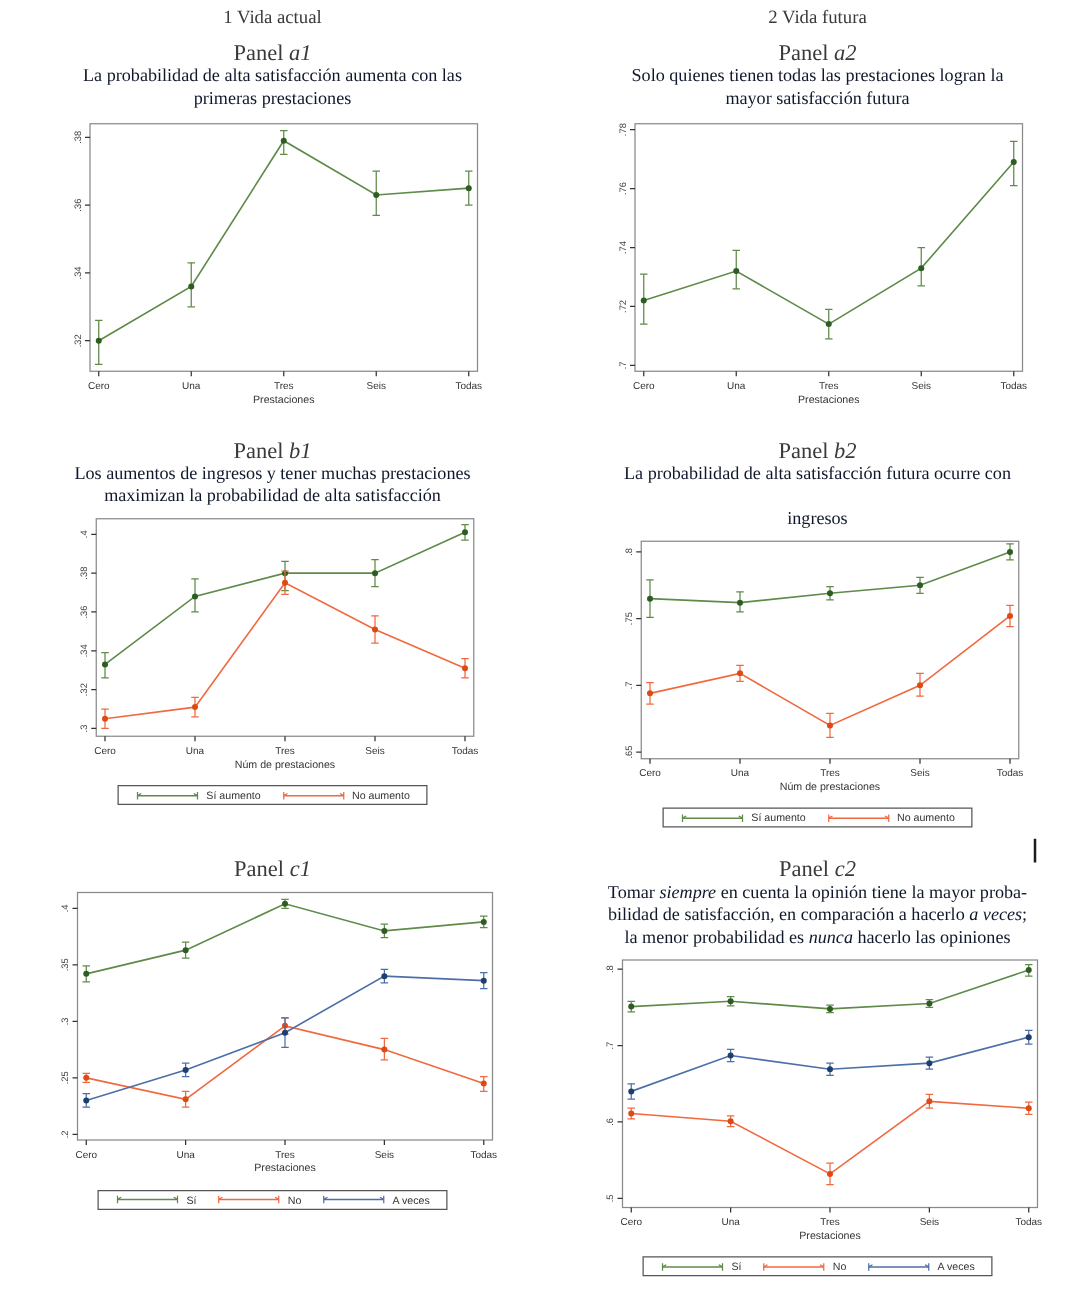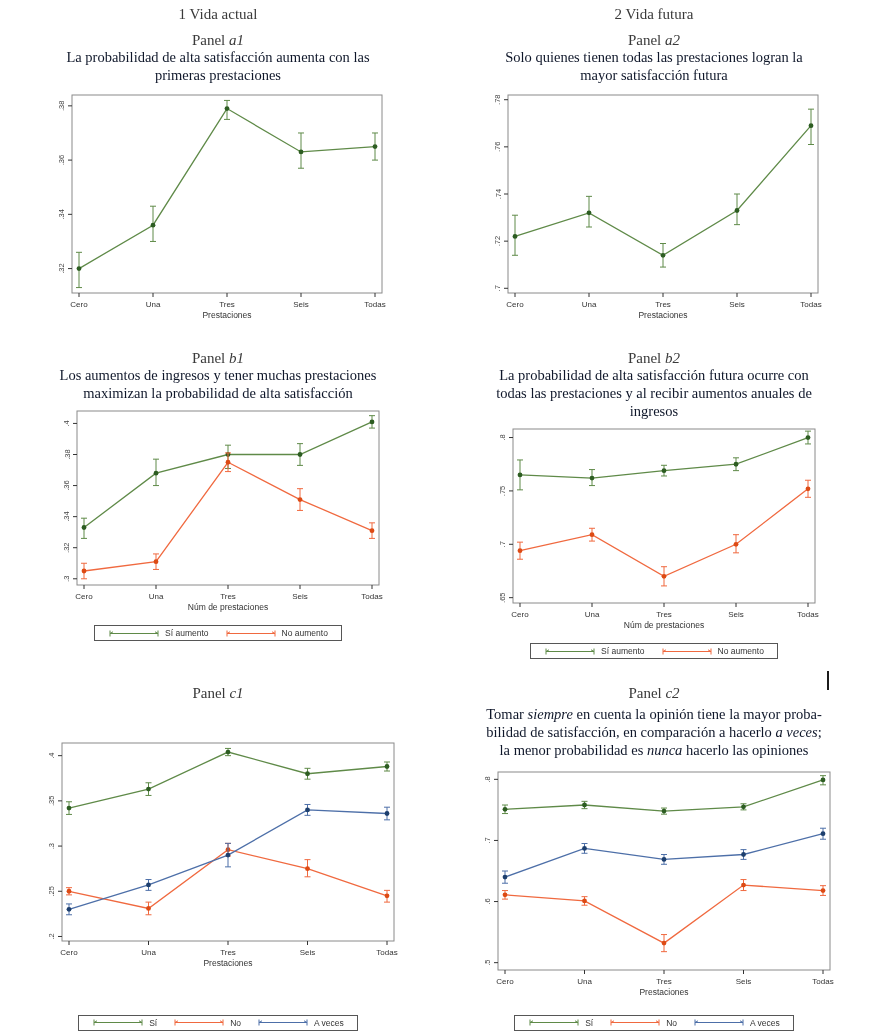--- a/index.html
+++ b/index.html
@@ -2,23 +2,23 @@
 <html><head>
 <meta charset="utf-8">
 <style>
   html,body{margin:0;padding:0;background:#ffffff;}
   #stage{position:relative;width:872px;height:1031px;background:#fff;overflow:hidden;
          font-family:"Liberation Serif", serif;color:#3a3a3a;}
   .figure{display:grid;grid-template-columns:436px 436px;}
   .cell{display:flex;flex-direction:column;align-items:center;}
   .row-a{height:345px;}
   .row-b{height:335px;}
-  .row-c{height:351px;justify-content:space-between;}
+  .row-c{height:351px;}
   .col-header{font-size:15px;margin-top:6px;color:#3a3a3a;text-align:center;}
-  .panel-label{font-size:15px;margin-top:9px;color:#3a3a3a;}
+  .panel-label{font-size:18px;margin-top:9px;color:#3a3a3a;}
   .row-b .panel-label,.row-c .panel-label{margin-top:5px;}
   .panel-label em{font-style:italic;}
   .subtitle{font-size:14.5px;line-height:1.24;text-align:center;color:#0f172a;padding:0 6px;}
   .subtitle em{font-style:italic;margin-top:40px;}
   svg.chart{display:block;margin-top:2px;}
   .legend-wrap{text-align:center;margin-top:3px;}
   .legend{display:inline-flex;align-items:center;gap:16px;border:1px solid #565656;
           padding:2px 13px;background:#fff;}
   .legend-entry{display:flex;align-items:center;}
   .legend-label{font-family:Liberation Sans, sans-serif;font-size:8.5px;color:#333;margin-left:5px;}
@@ -220,21 +220,21 @@
                 <line x1="5" y1="2.8" x2="2" y2="4.5" stroke="#f0693f" stroke-width="1"></line>
                 <line x1="47" y1="2.8" x2="50" y2="4.5" stroke="#f0693f" stroke-width="1"></line>
               </svg>
               <span class="legend-label">No aumento</span>
             </div>
           </div></div>
     </div>
 
     <div class="cell row-b">
       <div class="panel-label"><span>Panel </span><em>b2</em></div>
-      <div class="subtitle"><span>La probabilidad de alta satisfacción futura ocurre con</span><br><span>todas las prestaciones y al recibir aumentos anuales de</span><br><span>ingresos</span></div>
+      <div class="subtitle"><span>La probabilidad de alta satisfacción futura ocurre con</span><br><br><span>ingresos</span></div>
       <svg class="chart" width="346" height="216" viewBox="0 0 346 216">
           <rect x="32" y="6" width="302" height="174" fill="none" stroke="#8a8a8a" stroke-width="1"></rect>
           <line x1="28" y1="174.66257668711657" x2="32" y2="174.66257668711657" stroke="#333333" stroke-width="1"></line>
           <text x="22" y="177.16257668711657" text-anchor="middle" font-size="7.5" fill="#444444" font-family="&quot;Liberation Sans&quot;, sans-serif" transform="rotate(-90 22 174.66257668711657)">.65</text>
           <line x1="28" y1="121.28834355828229" x2="32" y2="121.28834355828229" stroke="#333333" stroke-width="1"></line>
           <text x="22" y="123.78834355828229" text-anchor="middle" font-size="7.5" fill="#444444" font-family="&quot;Liberation Sans&quot;, sans-serif" transform="rotate(-90 22 121.28834355828229)">.7</text>
           <line x1="28" y1="67.9141104294479" x2="32" y2="67.9141104294479" stroke="#333333" stroke-width="1"></line>
           <text x="22" y="70.4141104294479" text-anchor="middle" font-size="7.5" fill="#444444" font-family="&quot;Liberation Sans&quot;, sans-serif" transform="rotate(-90 22 67.9141104294479)">.75</text>
           <line x1="28" y1="14.539877300613512" x2="32" y2="14.539877300613512" stroke="#333333" stroke-width="1"></line>
           <text x="22" y="17.03987730061351" text-anchor="middle" font-size="7.5" fill="#444444" font-family="&quot;Liberation Sans&quot;, sans-serif" transform="rotate(-90 22 14.539877300613512)">.8</text>

